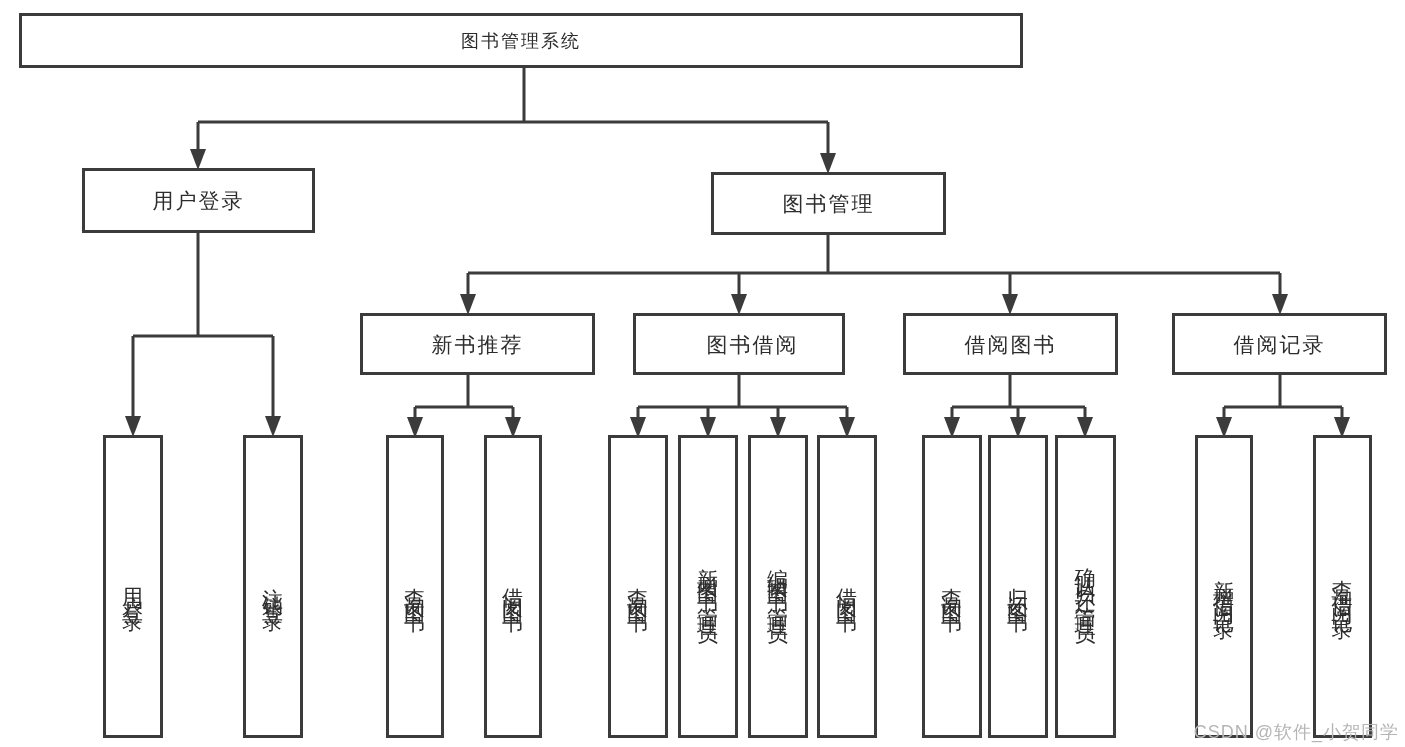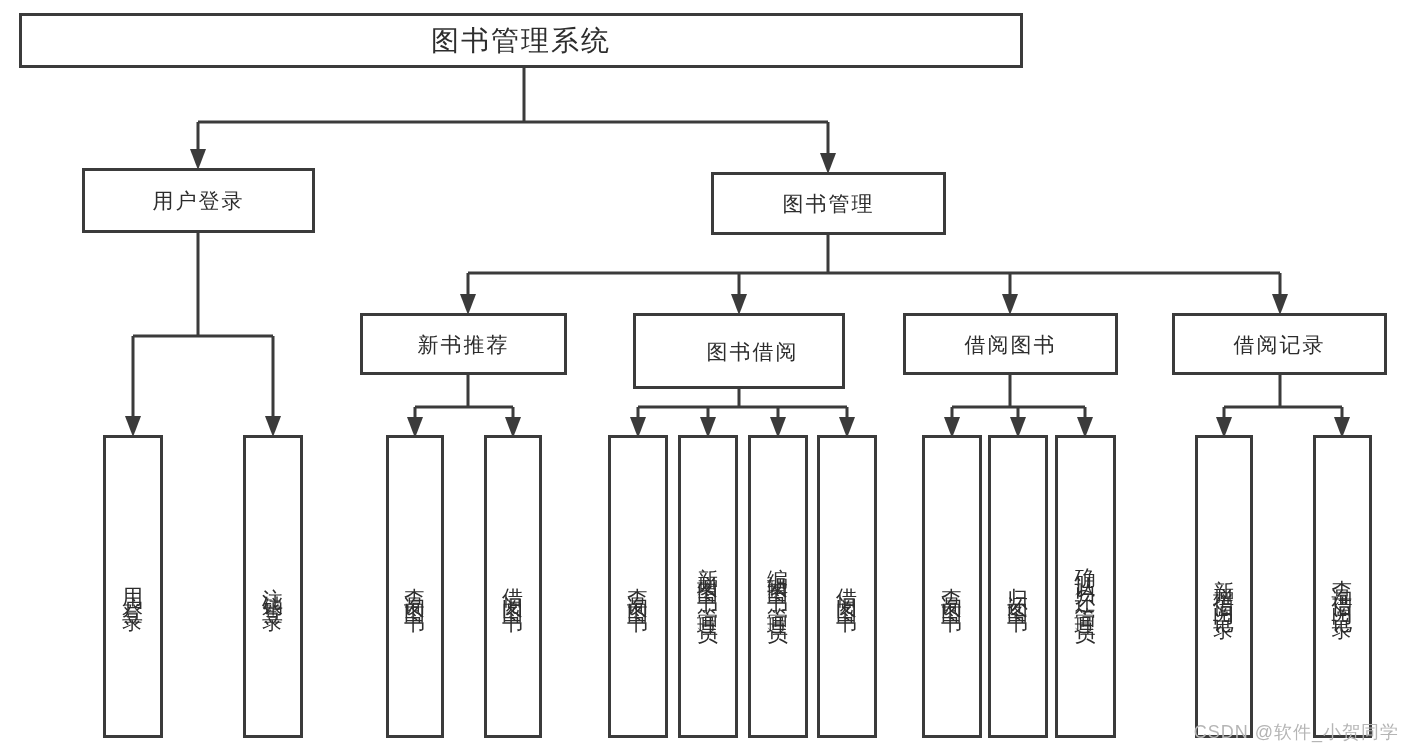--- a/index.html
+++ b/index.html
@@ -24,21 +24,21 @@
     box-sizing:border-box;
     border:3px solid var(--line);
     background:#fff;
     display:flex;align-items:center;justify-content:center;
     color:var(--text);
     font-size:21px;
     line-height:1;
     z-index:2;
   }
   .box.h{letter-spacing:2px;}
-  .box.root{font-size:28px;}
+  .box.root{font-size:18px;}
   .box.v{
     writing-mode:vertical-rl;
     text-orientation:mixed;
     letter-spacing:8px;
     font-size:21px;
   }
   .watermark{
     position:absolute;
     right:6px;bottom:3px;
     font-size:18px;
@@ -107,24 +107,24 @@
     <span>图书管理系统</span>
   </div>
 
   <div class="box h" style="left:82px;top:168px;width:233px;height:65px;">
     <span>用户登录</span>
   </div>
   <div class="box h" style="left:711px;top:172px;width:235px;height:63px;">
     <span>图书管理</span>
   </div>
 
-  <div class="box h" style="left:360px;top:313px;width:207px;height:62px;">
+  <div class="box h" style="left:360px;top:313px;width:235px;height:62px;">
     <span>新书推荐</span>
   </div>
-  <div class="box h" style="left:633px;top:313px;width:212px;height:76px;padding-left:27px;">
+  <div class="box h" style="left:633px;top:313px;width:212px;height:62px;padding-left:27px;">
     <span>图书借阅</span>
   </div>
   <div class="box h" style="left:903px;top:313px;width:215px;height:62px;">
     <span>借阅图书</span>
   </div>
   <div class="box h" style="left:1172px;top:313px;width:215px;height:62px;">
     <span>借阅记录</span>
   </div>
 
   <div class="box v" style="left:103px;top:435px;width:60px;height:303px;">

